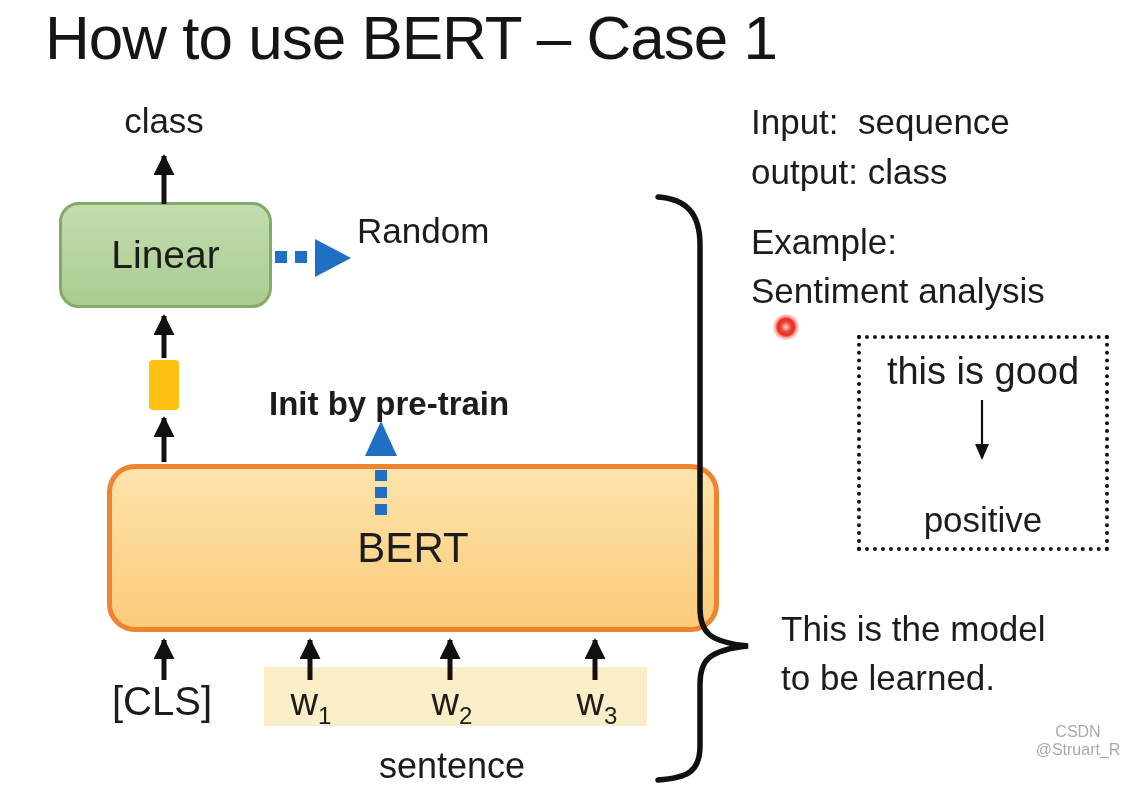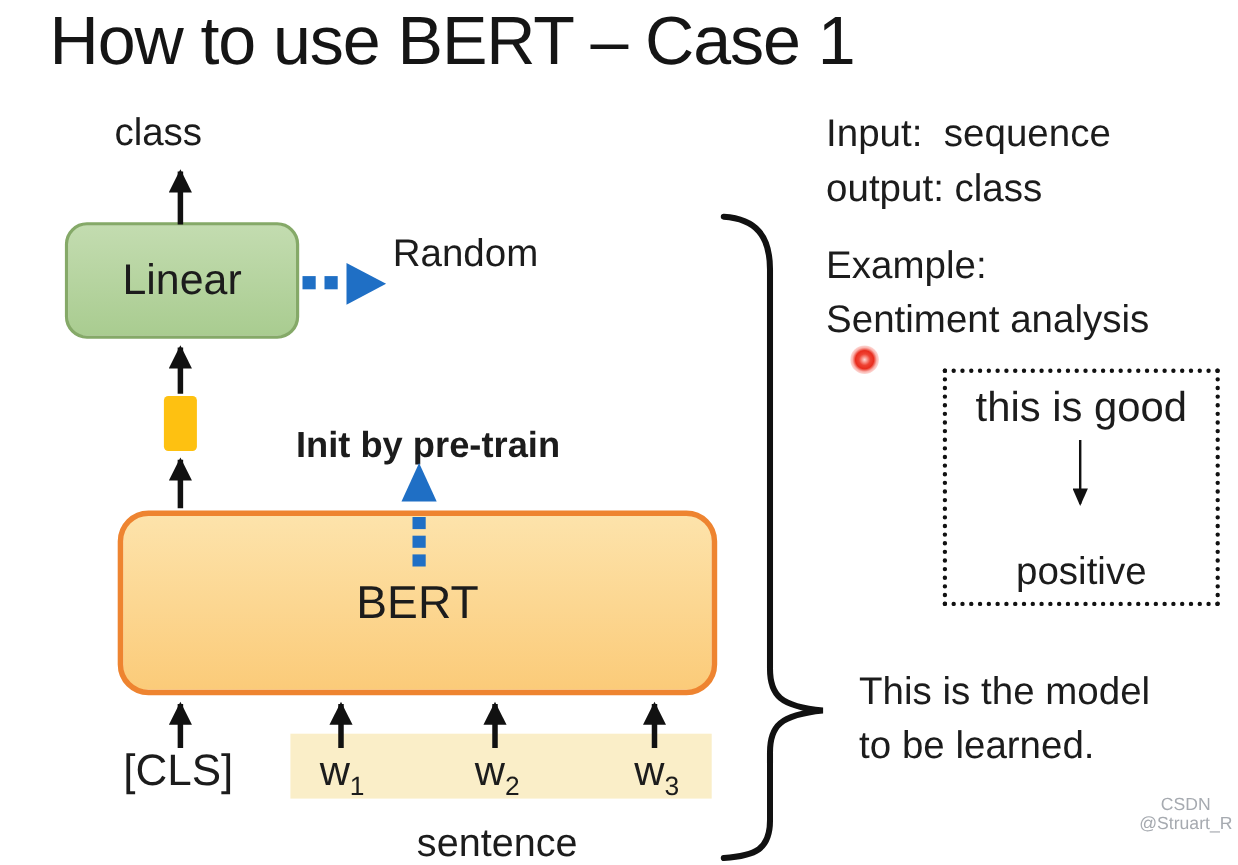--- a/index.html
+++ b/index.html
@@ -5,41 +5,41 @@
   html,body { margin:0; padding:0; background:#ffffff; }
   #slide {
     position:relative; width:1125px; height:786px; overflow:hidden;
     background:#ffffff; font-family:Liberation Sans, sans-serif; color:var(--ink,#1c1c1c);margin-left:19px;
   }
   .abs { position:absolute; }
   .pre { white-space:pre-wrap; }
 
   #title { left:26px; top:2px; font-size:62px; font-weight:400; letter-spacing:-1px; color:#151515; }
 
-  #class-label { left:85px; top:101px; width:120px; font-size:35px; text-align:left; }
+  #class-label { left:85px; top:101px; width:120px; font-size:35px; text-align:center; }
 
   #linear-box {
     left:40px; top:202px; width:213px; height:106px; border-radius:20px;
     background:linear-gradient(to bottom, var(--linear-fill-top,#c3dcb0), var(--linear-fill-bottom,#a9cc90));
     border:3px solid var(--linear-border,#85a968);
     display:flex; align-items:center; justify-content:center;
     font-size:39px; box-sizing:border-box;
   }
 
   #random-init { left:338px; top:206px; font-size:35px; line-height:49px; }
 
   #embed-rect {
     left:130px; top:360px; width:30px; height:50px; border-radius:4px;
     background:var(--embed-yellow,#fec111);
   }
 
   #init-pretrain { left:250px; top:385px; font-size:33px; font-weight:700; }
 
   #bert-box {
-    left:88px; top:464px; width:545px; height:168px; border-radius:28px;
+    left:88px; top:464px; width:612px; height:168px; border-radius:28px;
     background:linear-gradient(to bottom, var(--bert-fill-top,#fde3ab), var(--bert-fill-bottom,#fbcb79));
     border:5px solid var(--bert-border,#ee8430);
     display:flex; align-items:center; justify-content:center;
     font-size:42px; box-sizing:border-box;
   }
 
   #sentence-highlight {
     left:245px; top:667px; width:383px; height:59px;
     background:var(--sentence-highlight,#faeec8);
   }

